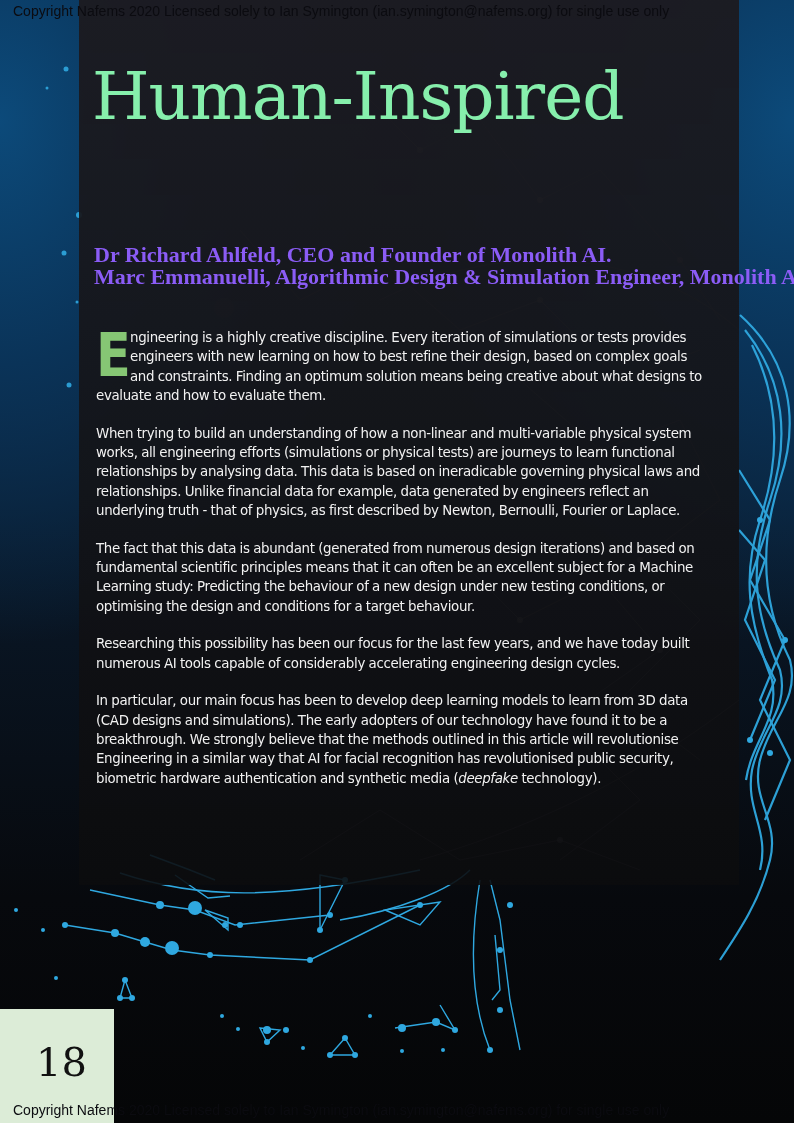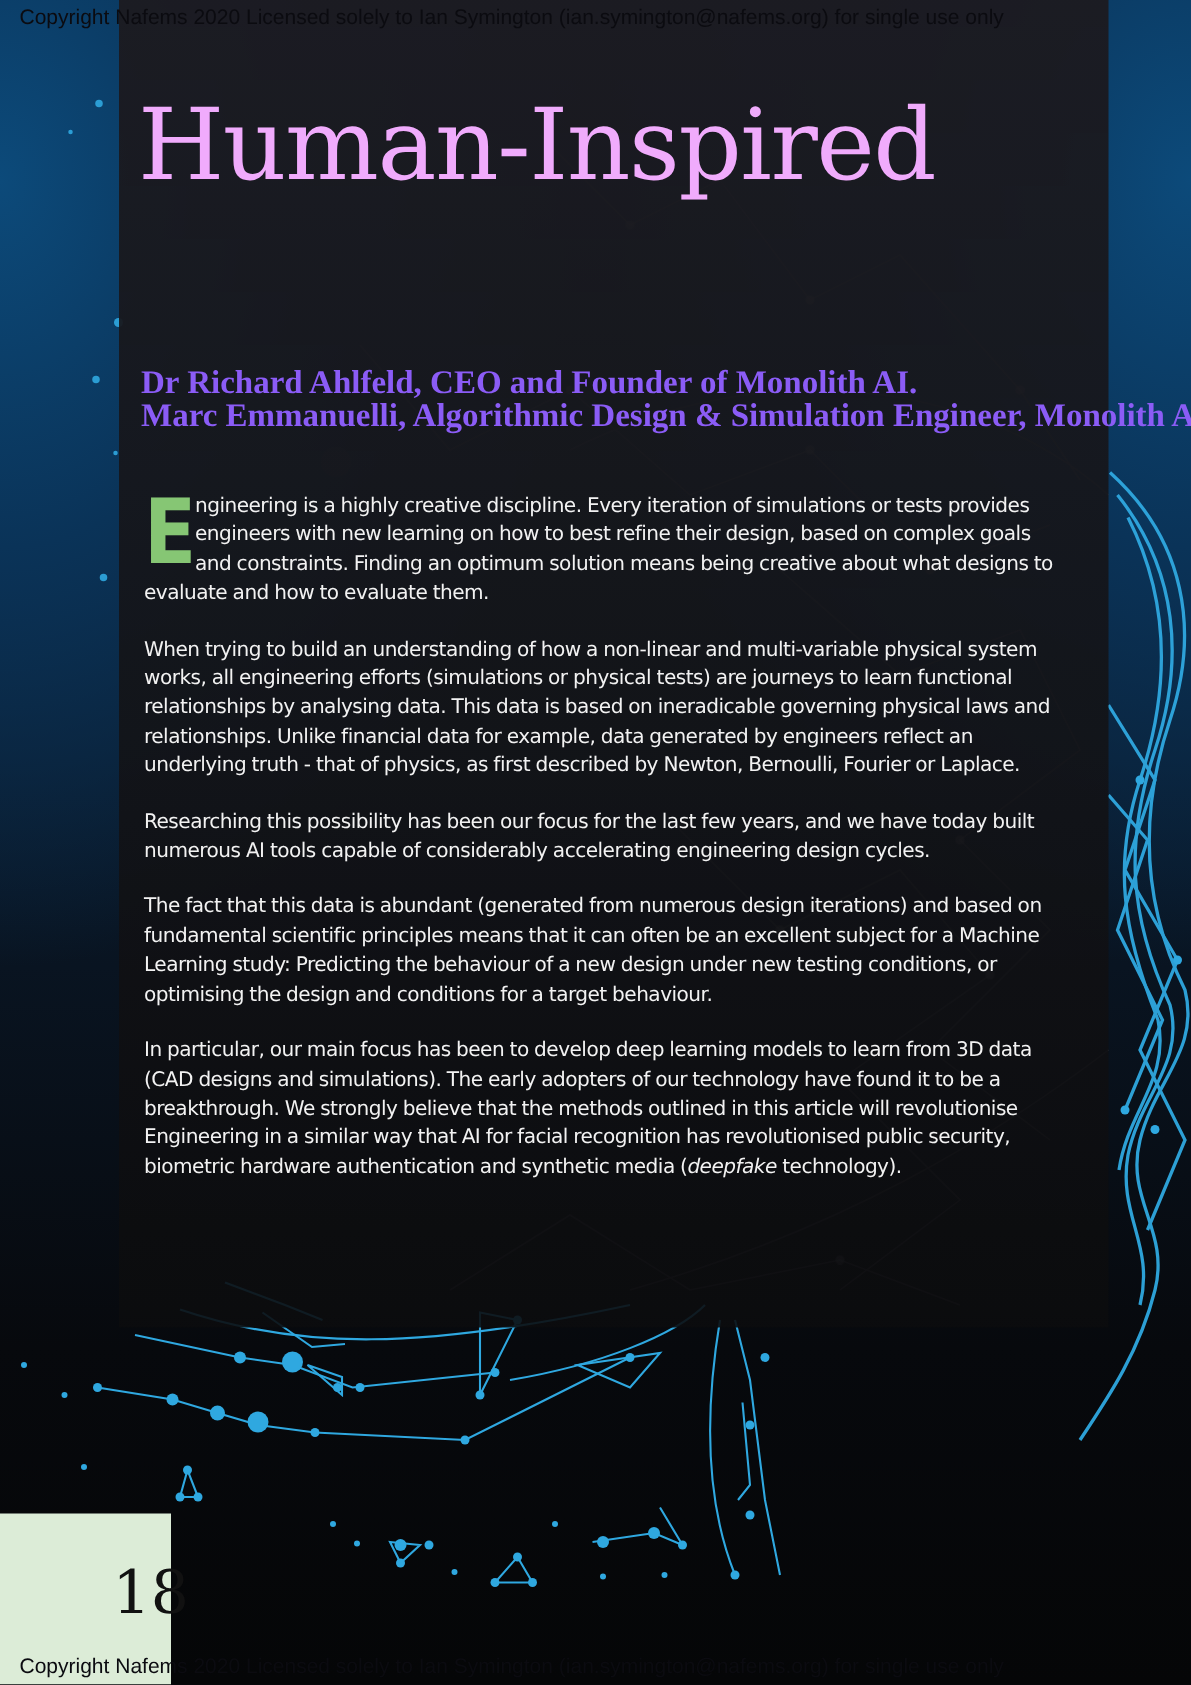--- a/index.html
+++ b/index.html
@@ -22,21 +22,21 @@
     }
     .copyright {
       position: absolute; left: 13px; font-family: "Liberation Sans", sans-serif;
       font-size: 14px; color: #0b0b10; white-space: nowrap; letter-spacing: 0;
     }
     .copyright.top { top: 3px; }
     .copyright.bottom { top: 1102px; }
     .title {
       position: absolute; left: 92px; top: 64px; margin: 0;
       font-family: "DejaVu Serif", serif; font-weight: normal;
-      font-size: 66px; line-height: 66px; color: #f0abfc; letter-spacing: -1px;
+      font-size: 66px; line-height: 66px; color: #86efac; letter-spacing: -1px;
     }
     .title span { display: block; white-space: nowrap; }
     .authors {
       position: absolute; left: 94px; top: 244px;
       font-family: "Liberation Serif", serif; font-weight: bold;
       font-size: 22px; line-height: 22px; color: #8b5cf6;
     }
     .authors div { white-space: nowrap; }
     .body-text {
       position: absolute; left: 96px; top: 328px; width: 612px;
@@ -48,21 +48,21 @@
       float: left; font-family: "DejaVu Sans", sans-serif; font-weight: bold;
       color: #86c674; font-size: 60px; line-height: 50px; margin: 2px 4px 0 0;
       transform: scaleX(0.85); transform-origin: left top; width: 30px;
     }
     .pagebox {
       position: absolute; left: 0; top: 1009px; width: 114px; height: 114px;
       background: #dcecd7;
     }
     .pagenum {
       position: absolute; left: 36px; top: 1037px;
-      font-family: "DejaVu Serif", serif; font-size: 40px; color: #111111; line-height: 50px; margin-left: 39px;
+      font-family: "DejaVu Serif", serif; font-size: 40px; color: #111111; line-height: 50px;
     }
   </style>
 </head>
 <body>
 
 <div class="bg"></div>
 
 <svg class="deco" width="794" height="1123">
   <g fill="#2fa8e0" opacity="0.9">
     <circle cx="66" cy="69" r="2.5"></circle>
@@ -182,21 +182,21 @@
 </h1>
 
 <div class="authors">
   <div>Dr Richard Ahlfeld, CEO and Founder of Monolith AI.</div>
   <div>Marc Emmanuelli, Algorithmic Design &amp; Simulation Engineer, Monolith AI.</div>
 </div>
 
 <div class="body-text">
   <p><span class="dropcap">E</span><span>ngineering is a highly creative discipline. Every iteration of simulations or tests provides engineers with new learning on how to best refine their design, based on complex goals and constraints. Finding an optimum solution means being creative about what designs to evaluate and how to evaluate them.</span></p>
   <p>When trying to build an understanding of how a non-linear and multi-variable physical system works, all engineering efforts (simulations or physical tests) are journeys to learn functional relationships by analysing data. This data is based on ineradicable governing physical laws and relationships. Unlike financial data for example, data generated by engineers reflect an underlying truth - that of physics, as first described by Newton, Bernoulli, Fourier or Laplace.</p>
+  <p>The fact that this data is abundant (generated from numerous design iterations) and based on fundamental scientific principles means that it can often be an excellent subject for a Machine Learning study: Predicting the behaviour of a new design under new testing conditions, or optimising the design and conditions for a target behaviour.</p>
   <p>Researching this possibility has been our focus for the last few years, and we have today built numerous AI tools capable of considerably accelerating engineering design cycles.</p>
-  <p>The fact that this data is abundant (generated from numerous design iterations) and based on fundamental scientific principles means that it can often be an excellent subject for a Machine Learning study: Predicting the behaviour of a new design under new testing conditions, or optimising the design and conditions for a target behaviour.</p>
   <p><span>In particular, our main focus has been to develop deep learning models to learn from 3D data (CAD designs and simulations). The early adopters of our technology have found it to be a breakthrough. We strongly believe that the methods outlined in this article will revolutionise Engineering in a similar way that AI for facial recognition has revolutionised public security, biometric hardware authentication and synthetic media (</span><em>deepfake</em><span> technology).</span></p>
 </div>
 
 <div class="pagebox"></div>
 <div class="pagenum">18</div>
 
 <div class="copyright bottom">Copyright Nafems 2020 Licensed solely to Ian Symington (ian.symington@nafems.org) for single use only</div>
 
 </body></html>

